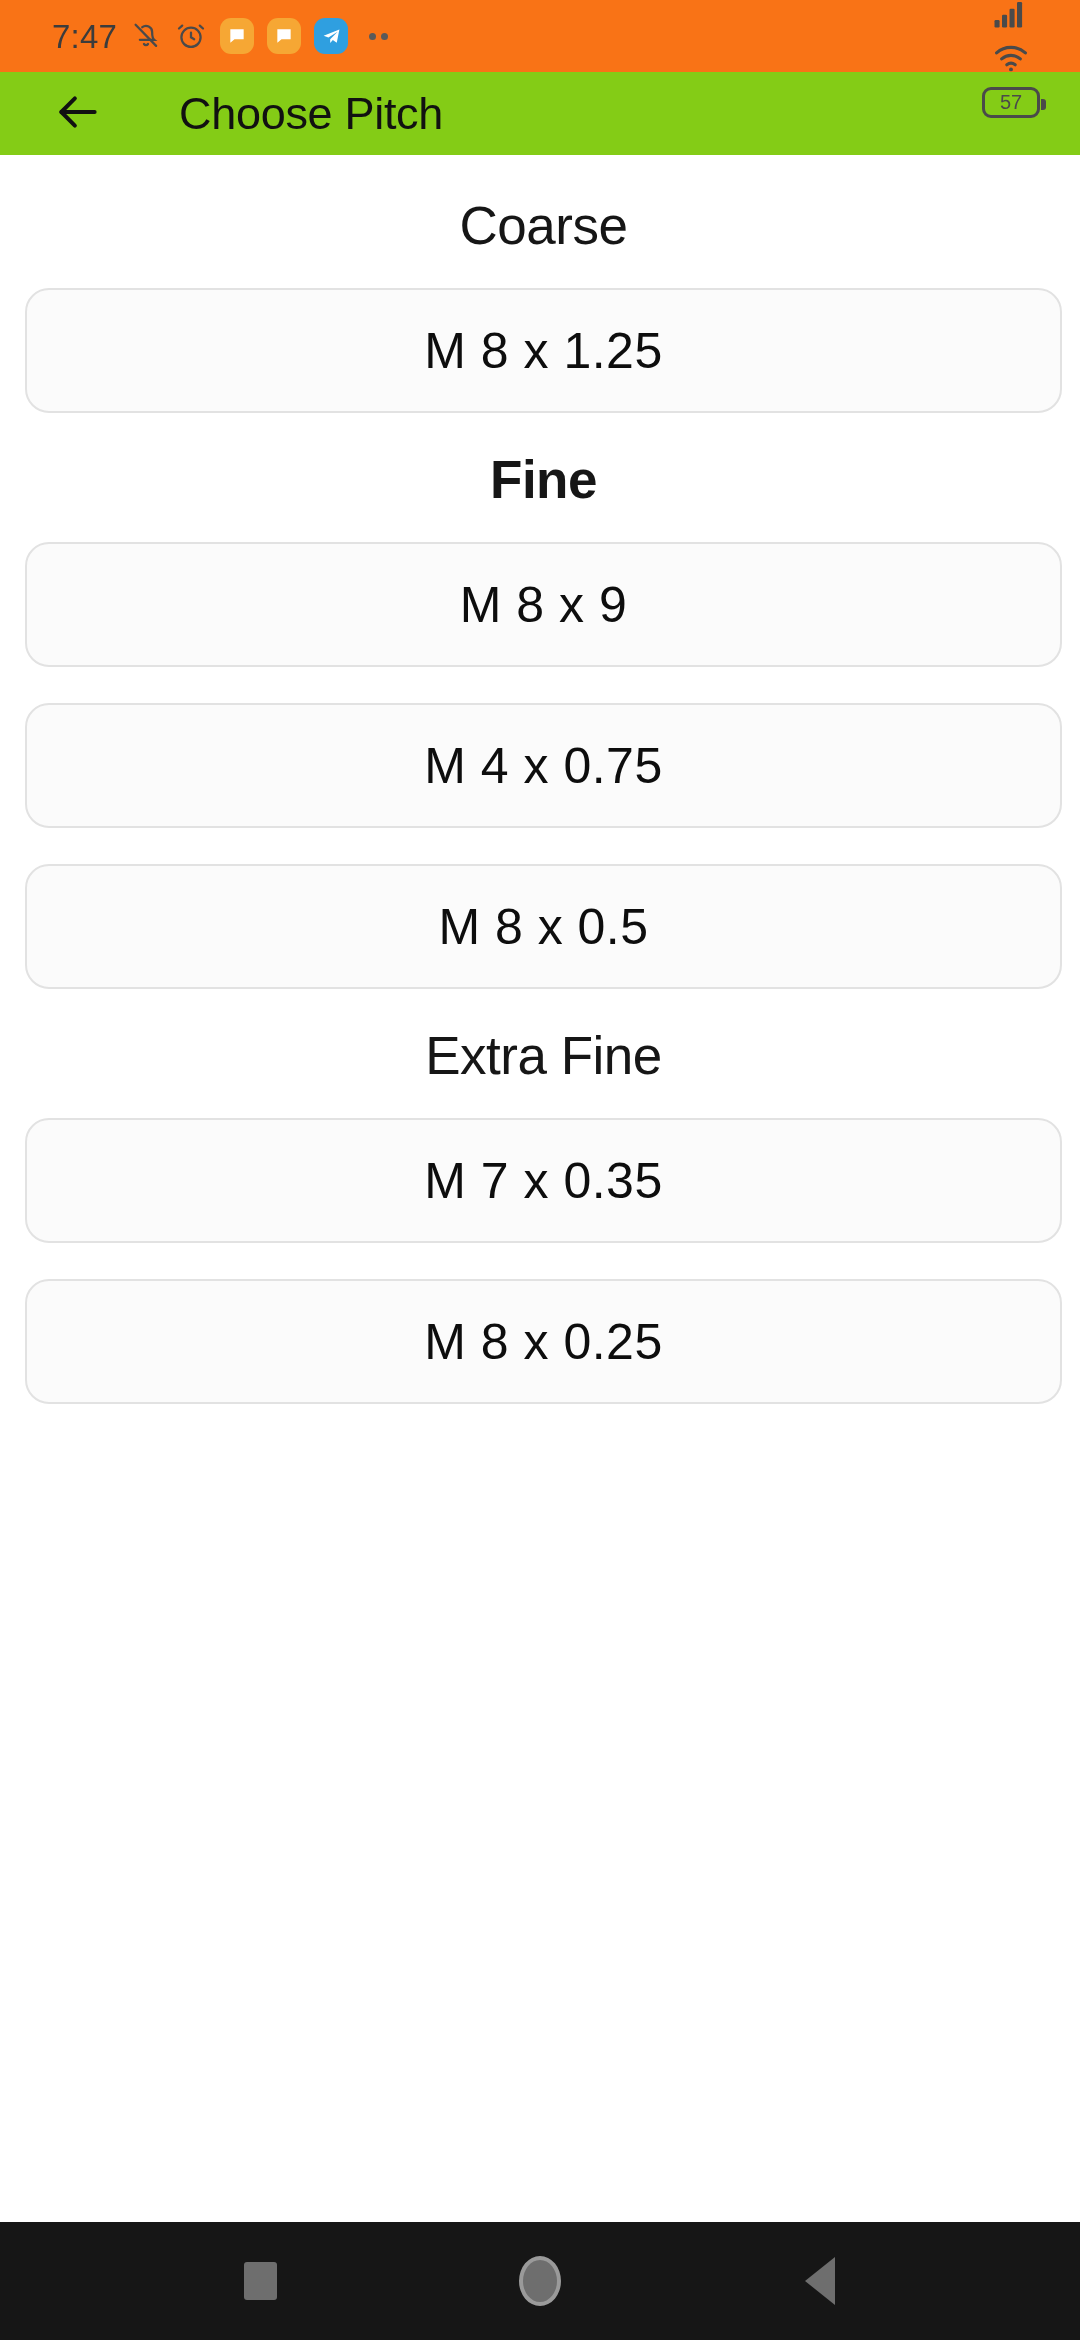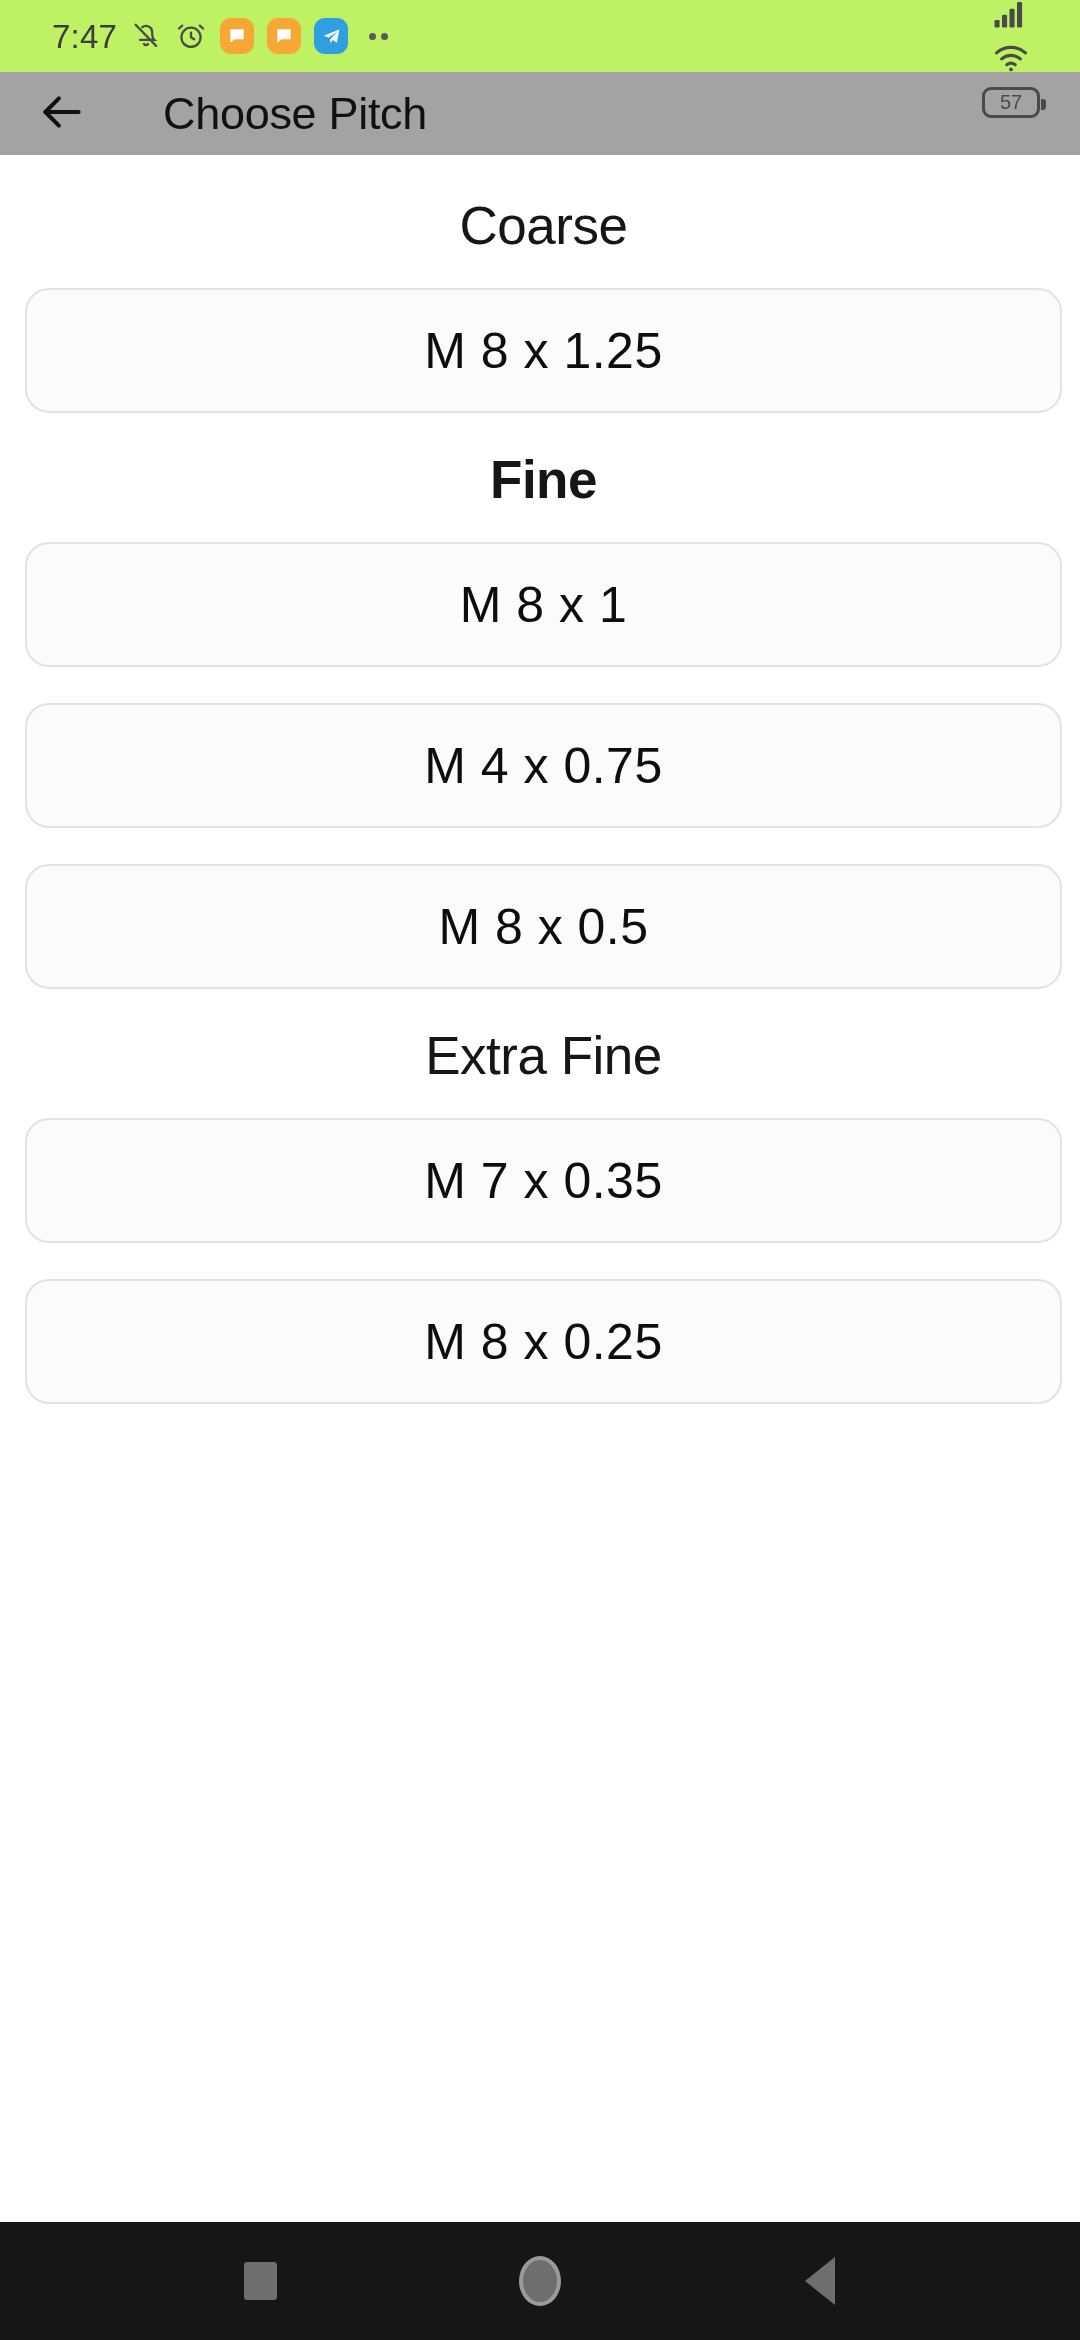--- a/index.html
+++ b/index.html
@@ -22,21 +22,21 @@
     height: 2340px;
     background: #FFFFFF;
     display: flex;
     flex-direction: column;
   }
 
   
   .status-bar {
     height: 72px;
     flex: 0 0 72px;
-    background: #bef264;
+    background: #f97316;
     display: flex;
     align-items: center;
     padding: 0 40px 0 52px;
     position: relative;
   }
 
   .status-left {
     display: flex;
     align-items: center;
     gap: 13px;
@@ -111,24 +111,24 @@
     font-size: 20px;
     color: #4A4A4A;
     line-height: 1;
     font-family: "Liberation Sans", sans-serif;
   }
 
   
   .app-bar {
     height: 83px;
     flex: 0 0 83px;
-    background: #a3a3a3;
-    display: flex;
-    align-items: center;
-    padding-left: 24px;
+    background: #84cc16;
+    display: flex;
+    align-items: center;
+    padding-left: 40px;
   }
 
   .back-btn {
     width: 76px;
     height: 76px;
     display: flex;
     align-items: center;
     justify-content: center;
     border: none;
     background: transparent;
@@ -341,21 +341,21 @@
 
     <div class="section-heading sec-coarse">Coarse</div>
 
     <div class="pitch-card">
       <span class="pitch-label">M 8 x 1.25</span>
     </div>
 
     <div class="section-heading sec-fine">Fine</div>
 
     <div class="pitch-card">
-      <span class="pitch-label">M 8 x 1</span>
+      <span class="pitch-label">M 8 x 9</span>
     </div>
 
     <div class="pitch-card">
       <span class="pitch-label">M 4 x 0.75</span>
     </div>
 
     <div class="pitch-card">
       <span class="pitch-label">M 8 x 0.5</span>
     </div>
 

